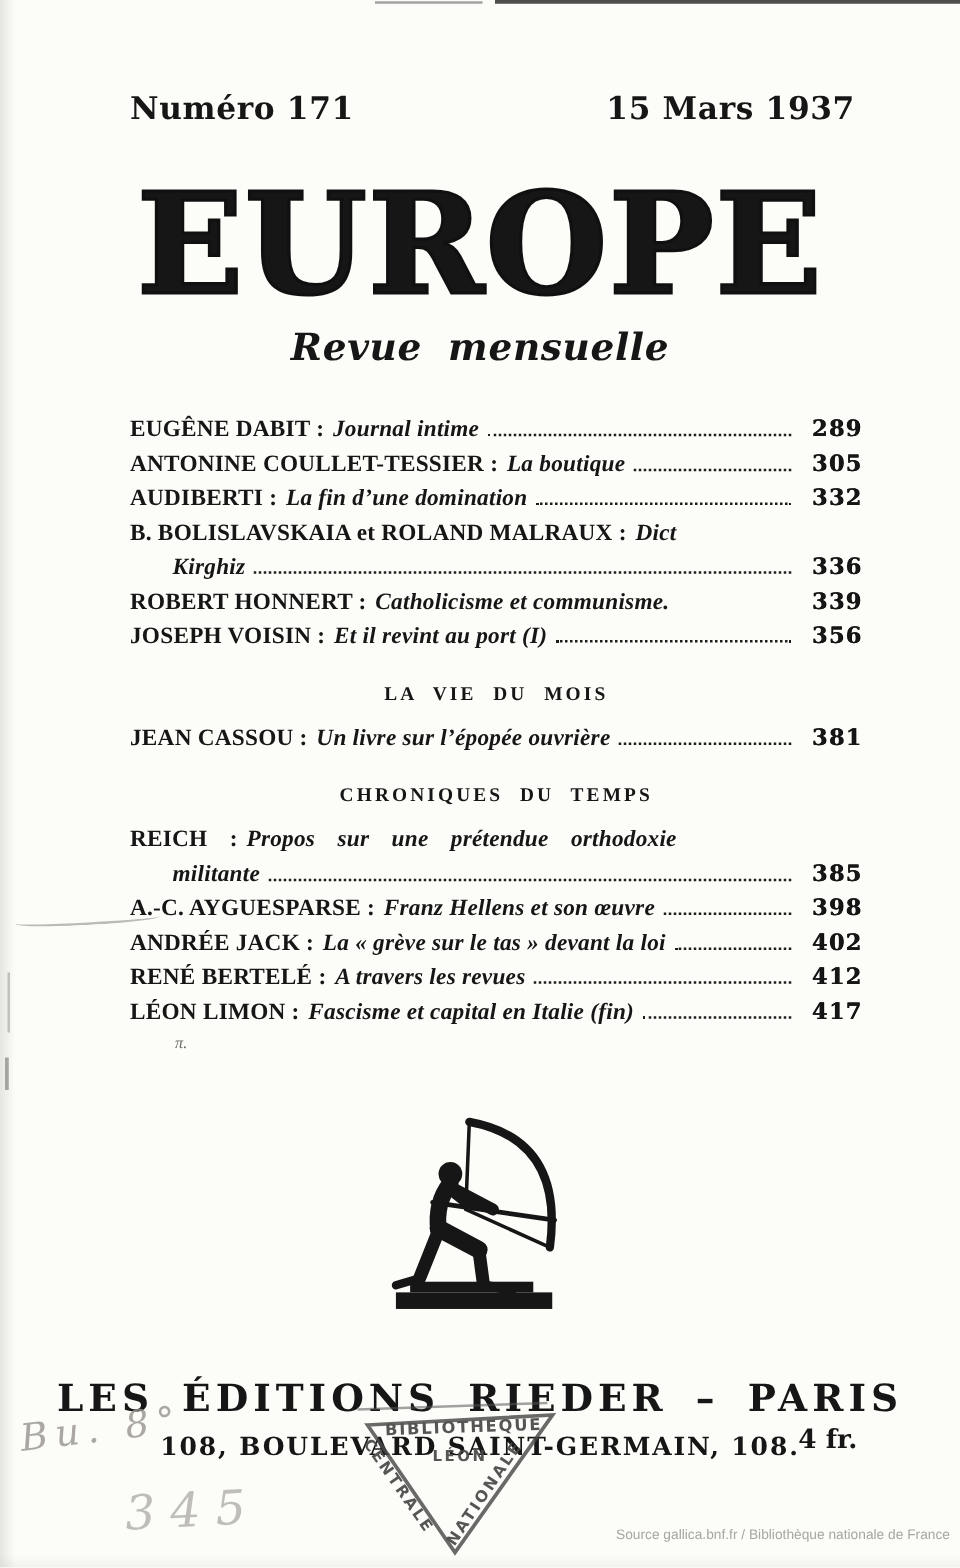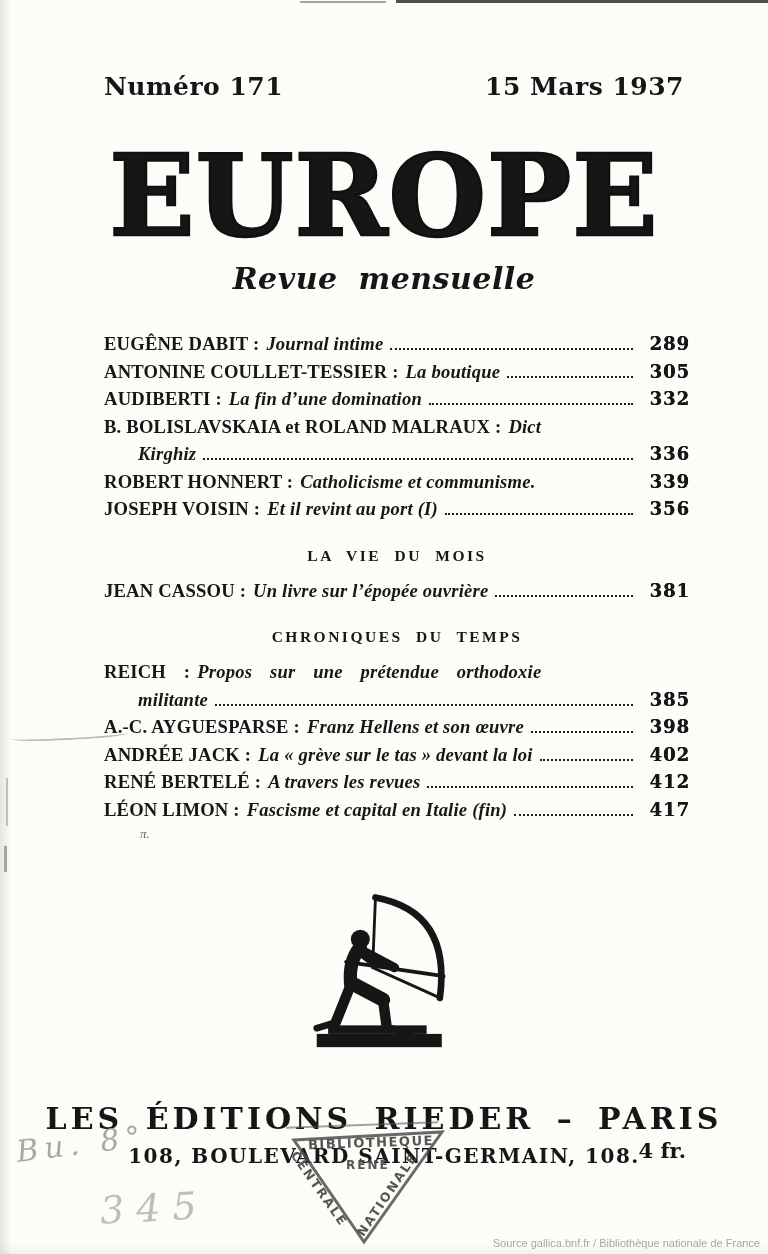--- a/index.html
+++ b/index.html
@@ -56,21 +56,21 @@
   .hand1{position:absolute;left:16px;top:1126px;font-size:30px;font-style:italic;color:#97948e;
     opacity:.8;transform:rotate(-7deg);letter-spacing:6px;font-family:"DejaVu Serif",serif;}
   .hand2{position:absolute;left:100px;top:1186px;font-size:38px;font-style:italic;color:#8d8a84;
     opacity:.55;transform:rotate(-3deg);letter-spacing:12px;font-family:"DejaVu Serif",serif;}
   .margin-mark{position:absolute;left:140px;top:826px;font-size:13px;color:#52504c;opacity:.85;font-style:italic;}
   .pencil-a{position:absolute;left:12px;top:732px;width:116px;height:6px;border-bottom:2px solid #6e6c66;
     opacity:.45;transform:rotate(-3deg);border-radius:50%;}
   .pencil-b{position:absolute;left:6px;top:778px;width:2px;height:48px;background:#75736d;opacity:.4;}
   .pencil-c{position:absolute;left:4px;top:846px;width:3px;height:26px;background:#5c5a55;opacity:.5;}
 
-  .footer{position:absolute;right:8px;bottom:5px;font-family:"Liberation Sans",sans-serif;
+  .footer{position:absolute;right:8px;bottom:20px;font-family:"Liberation Sans",sans-serif;
     font-size:11px;color:#a6a6a2;margin-left:13px;}
 </style>
 </head>
 <body>
 
 <div class="edge-top"></div>
 <div class="edge-top2"></div>
 
 <div class="header">
   <span>Numéro 171</span>
@@ -195,21 +195,21 @@
 <div class="address">108, BOULEVARD SAINT-GERMAIN, 108.</div>
 
 <div class="price">4 fr.</div>
 
 <div class="stamp-smear"></div>
 <div class="stamp">
   <svg width="162" height="126" viewBox="0 0 162 126">
     <polygon points="6,14 154,6 76,116" fill="none" stroke="#4a4a4a" stroke-width="3" opacity="0.9"></polygon>
   </svg>
   <span class="stamp-top">BIBLIOTHEQUE</span>
-  <span class="stamp-center">RENÉ</span>
+  <span class="stamp-center">LÉON</span>
   <span class="stamp-left">CENTRALE</span>
   <span class="stamp-right">NATIONALE</span>
 </div>
 
 <div class="hand1">Bu. 8°</div>
 <div class="hand2">345</div>
 <div class="margin-mark">π.</div>
 <div class="pencil-a"></div>
 <div class="pencil-b"></div>
 <div class="pencil-c"></div>

